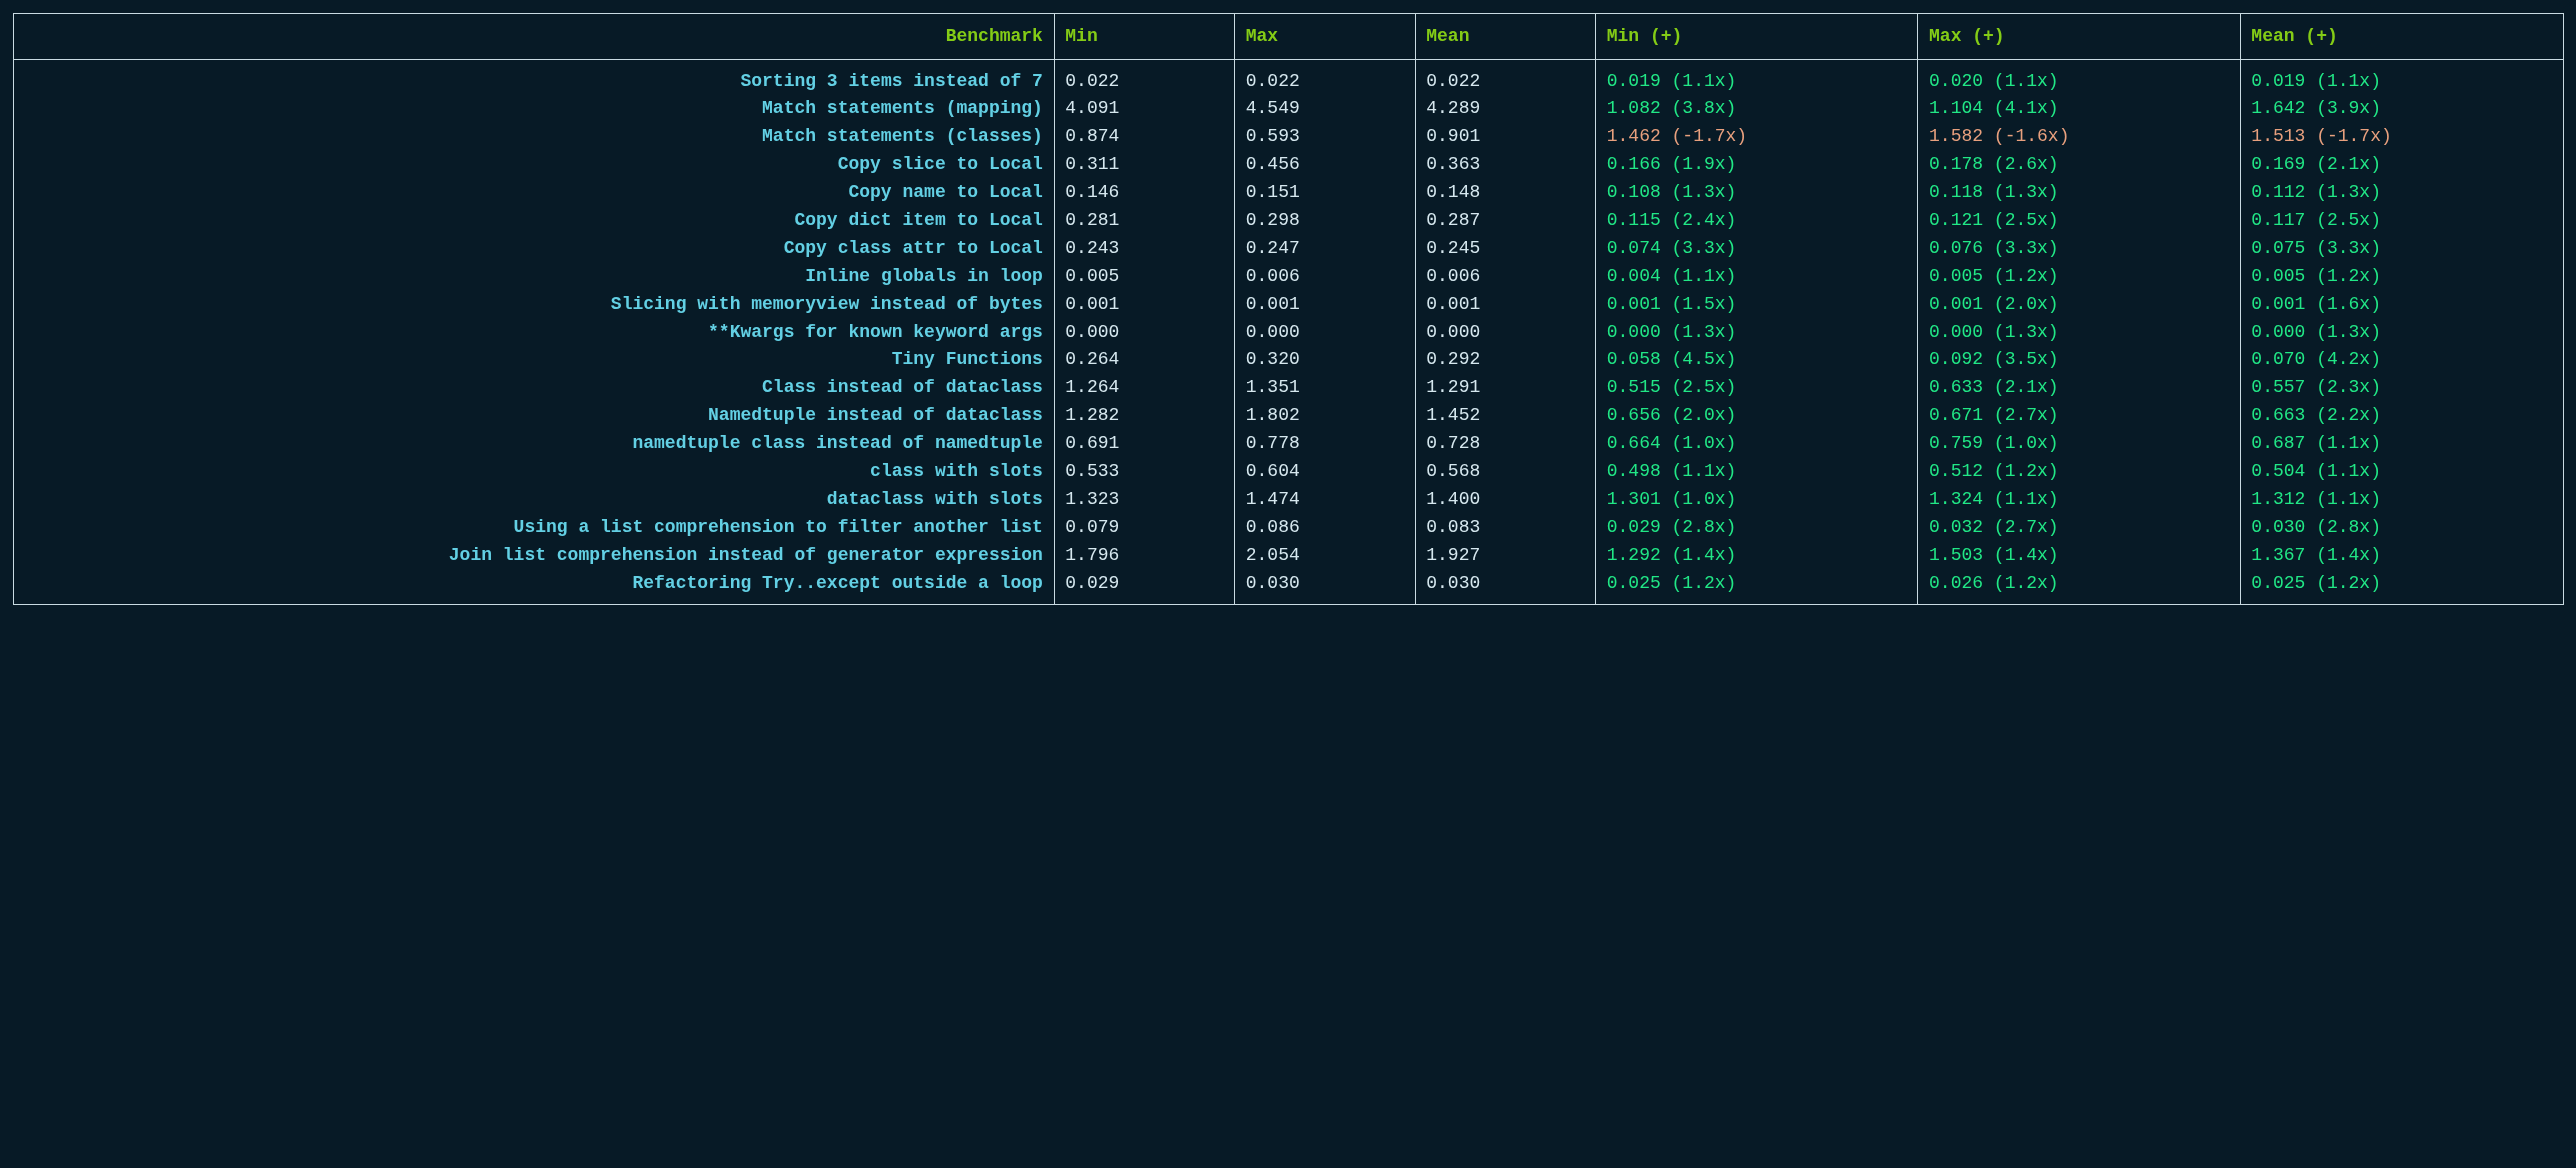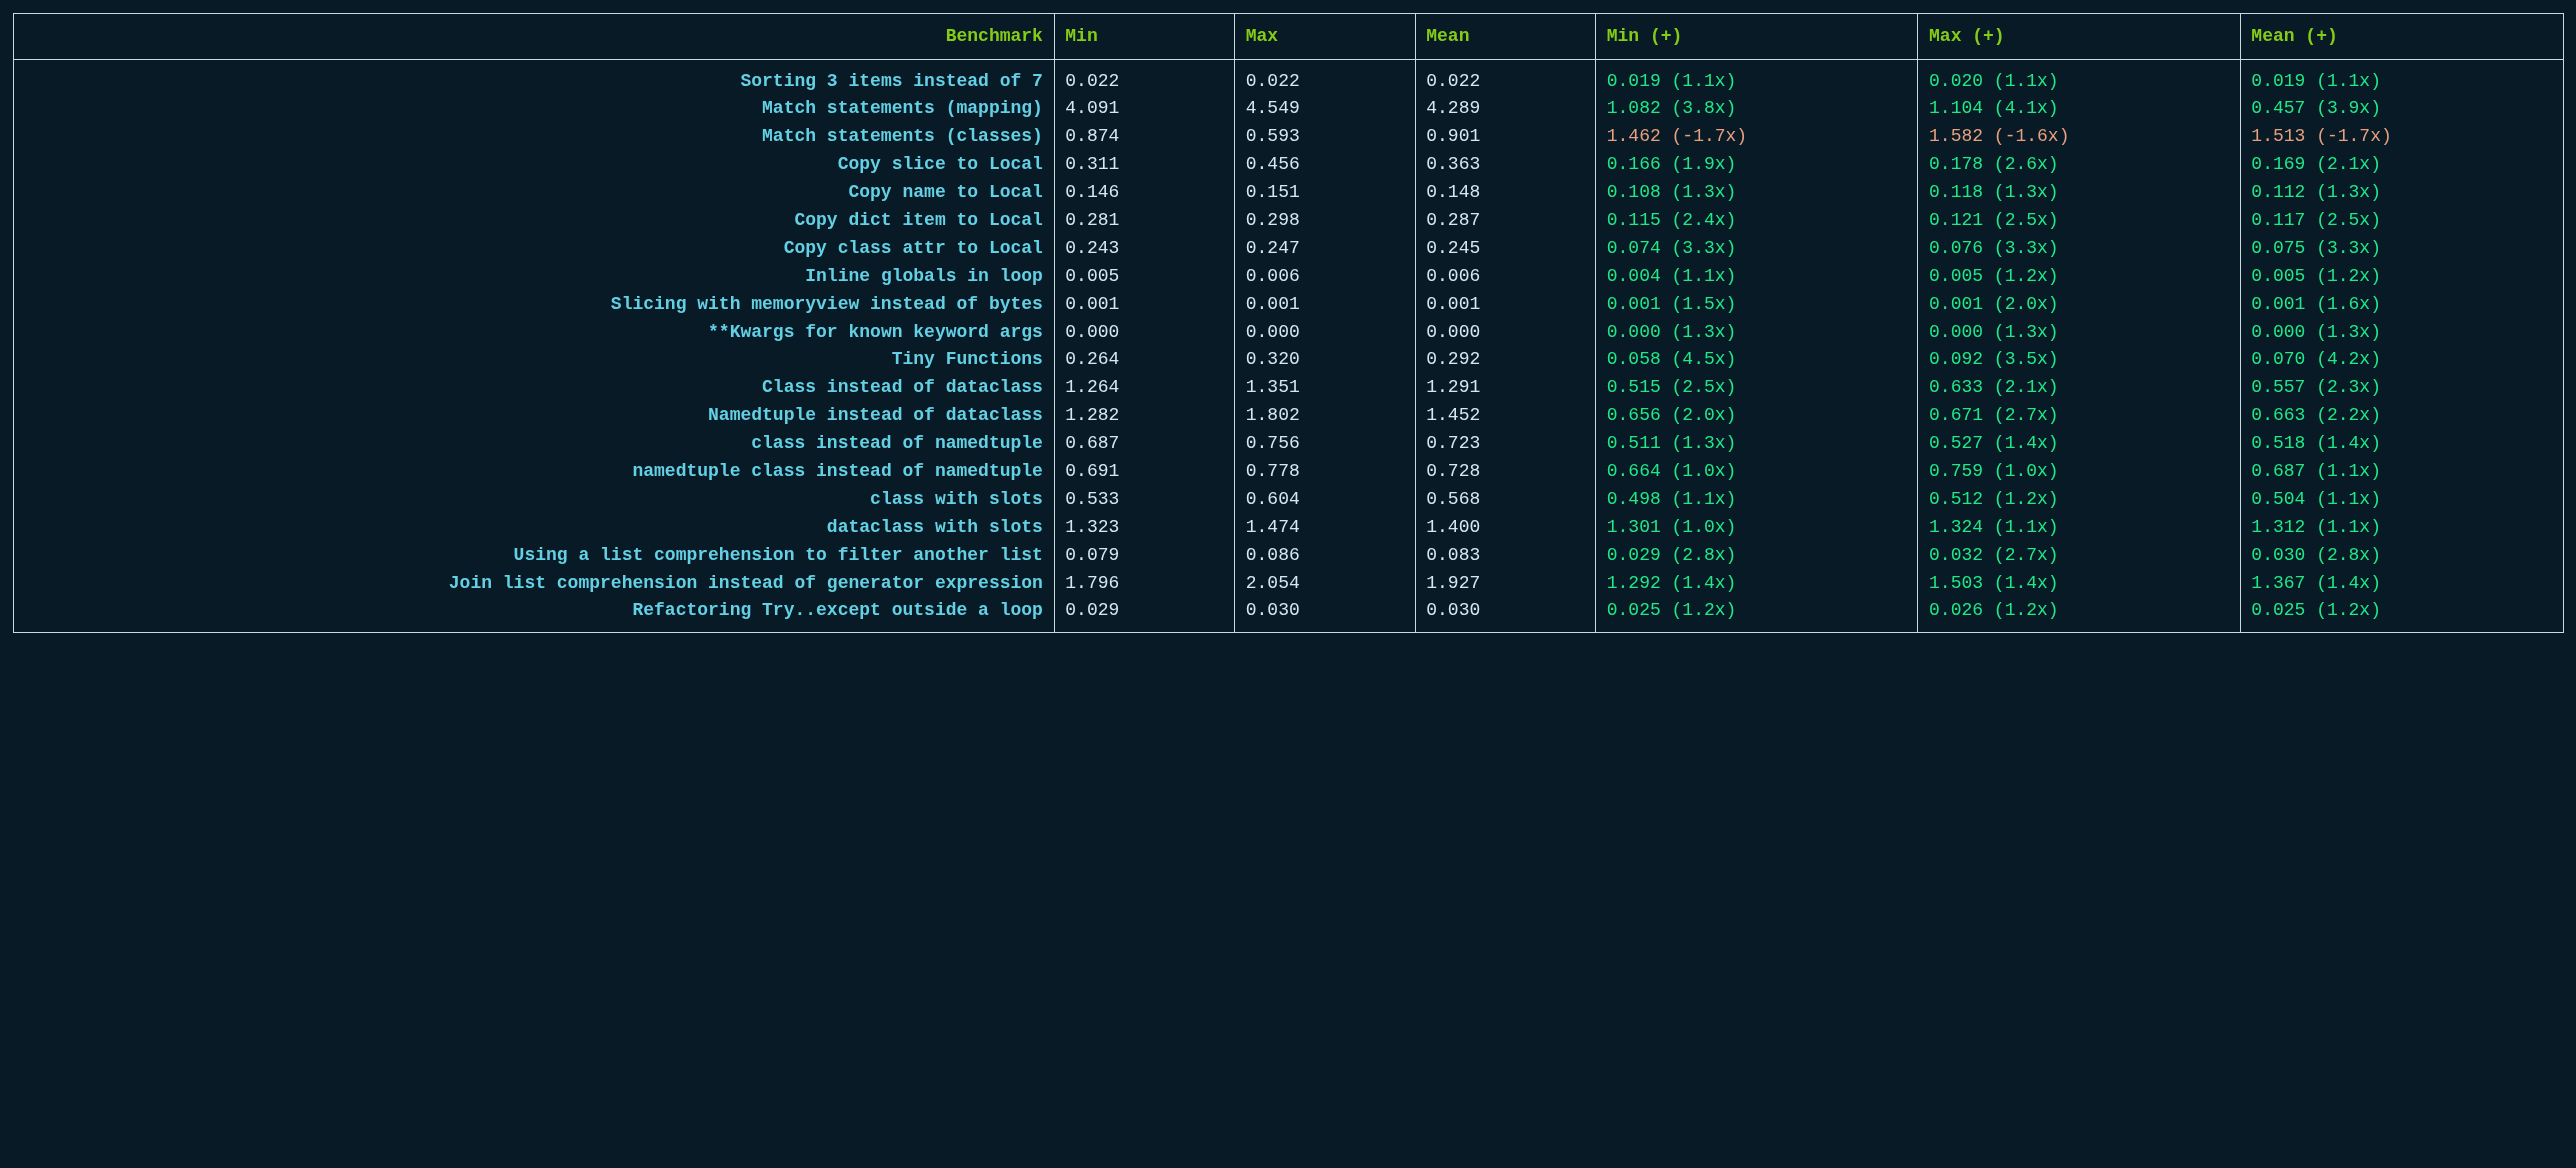--- a/index.html
+++ b/index.html
@@ -95,21 +95,21 @@
           <td class="pos">0.020 (1.1x)</td>
           <td class="pos">0.019 (1.1x)</td>
         </tr>
         <tr>
           <td class="bench">Match statements (mapping)</td>
           <td class="num">4.091</td>
           <td class="num">4.549</td>
           <td class="num">4.289</td>
           <td class="pos">1.082 (3.8x)</td>
           <td class="pos">1.104 (4.1x)</td>
-          <td class="pos">0.457 (3.9x)</td>
+          <td class="pos">1.642 (3.9x)</td>
         </tr>
         <tr>
           <td class="bench">Match statements (classes)</td>
           <td class="num">0.874</td>
           <td class="num">0.593</td>
           <td class="num">0.901</td>
           <td class="neg">1.462 (-1.7x)</td>
           <td class="neg">1.582 (-1.6x)</td>
           <td class="neg">1.513 (-1.7x)</td>
         </tr>
@@ -197,29 +197,20 @@
         <tr>
           <td class="bench">Namedtuple instead of dataclass</td>
           <td class="num">1.282</td>
           <td class="num">1.802</td>
           <td class="num">1.452</td>
           <td class="pos">0.656 (2.0x)</td>
           <td class="pos">0.671 (2.7x)</td>
           <td class="pos">0.663 (2.2x)</td>
         </tr>
         <tr>
-          <td class="bench">class instead of namedtuple</td>
-          <td class="num">0.687</td>
-          <td class="num">0.756</td>
-          <td class="num">0.723</td>
-          <td class="pos">0.511 (1.3x)</td>
-          <td class="pos">0.527 (1.4x)</td>
-          <td class="pos">0.518 (1.4x)</td>
-        </tr>
-        <tr>
           <td class="bench">namedtuple class instead of namedtuple</td>
           <td class="num">0.691</td>
           <td class="num">0.778</td>
           <td class="num">0.728</td>
           <td class="pos">0.664 (1.0x)</td>
           <td class="pos">0.759 (1.0x)</td>
           <td class="pos">0.687 (1.1x)</td>
         </tr>
         <tr>
           <td class="bench">class with slots</td>

